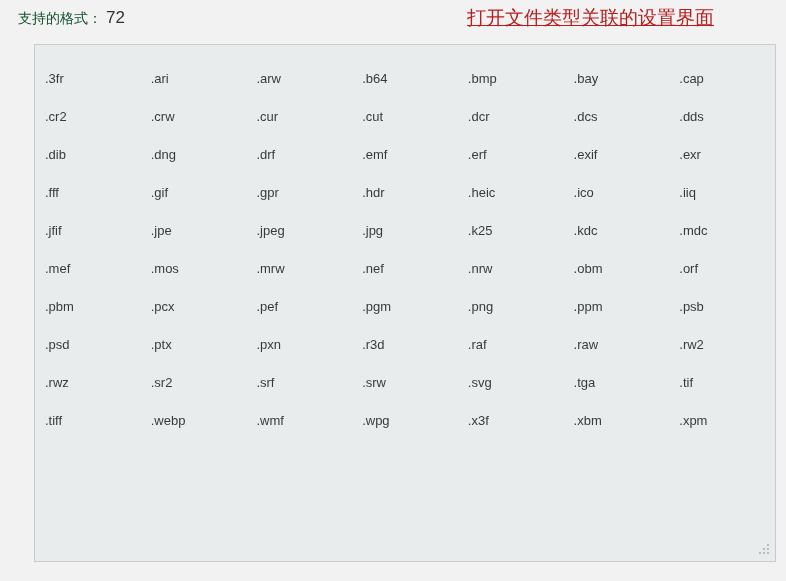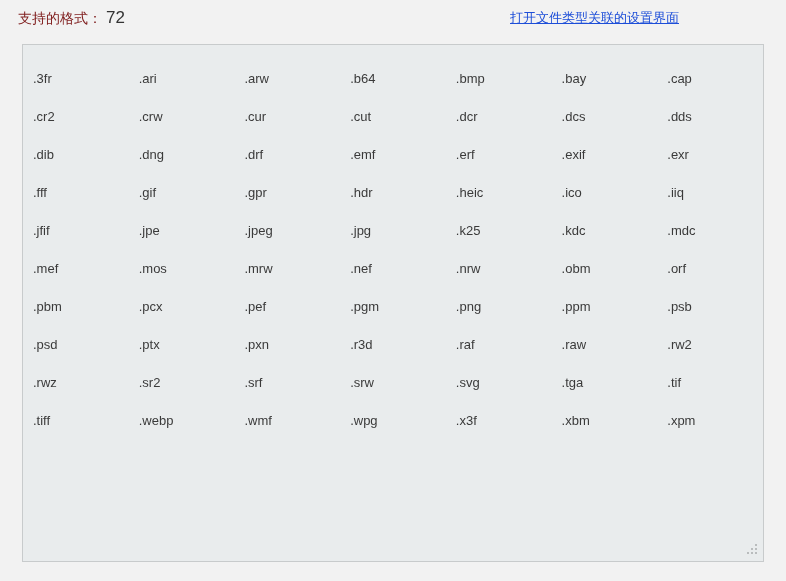--- a/index.html
+++ b/index.html
@@ -31,37 +31,37 @@
     justify-content: space-between;
     box-sizing: border-box;
   }
   .header-left {
     display: flex;
     align-items: baseline;
     white-space: nowrap;
   }
   .header-label {
     font-size: 14px;
-    color: #7f1d1d;
+    color: #14532d;
   }
   .header-count {
     font-size: 17px;
     color: #333333;
     margin-left: 4px;
   }
   .header-link {
-    font-size: 13px;
-    color: #1d4ed8;
+    font-size: 19px;
+    color: #b91c1c;
     cursor: pointer;
     white-space: nowrap;
-    margin-right: 89px;
+    margin-right: 54px;
   }
   .panel {
     position: absolute;
-    left: 22px;
+    left: 34px;
     top: 44px;
     width: 742px;
     height: 518px;
     background: #e9eced;
     border: 1px solid #c8cbcc;
     box-sizing: border-box;
     overflow: hidden;
   }
   .grid {
     padding: 14px 0 0 0;

